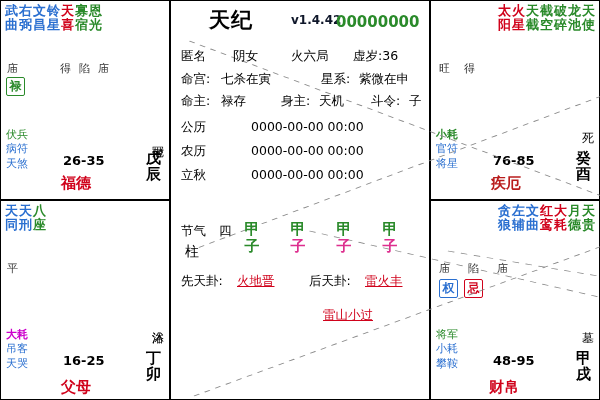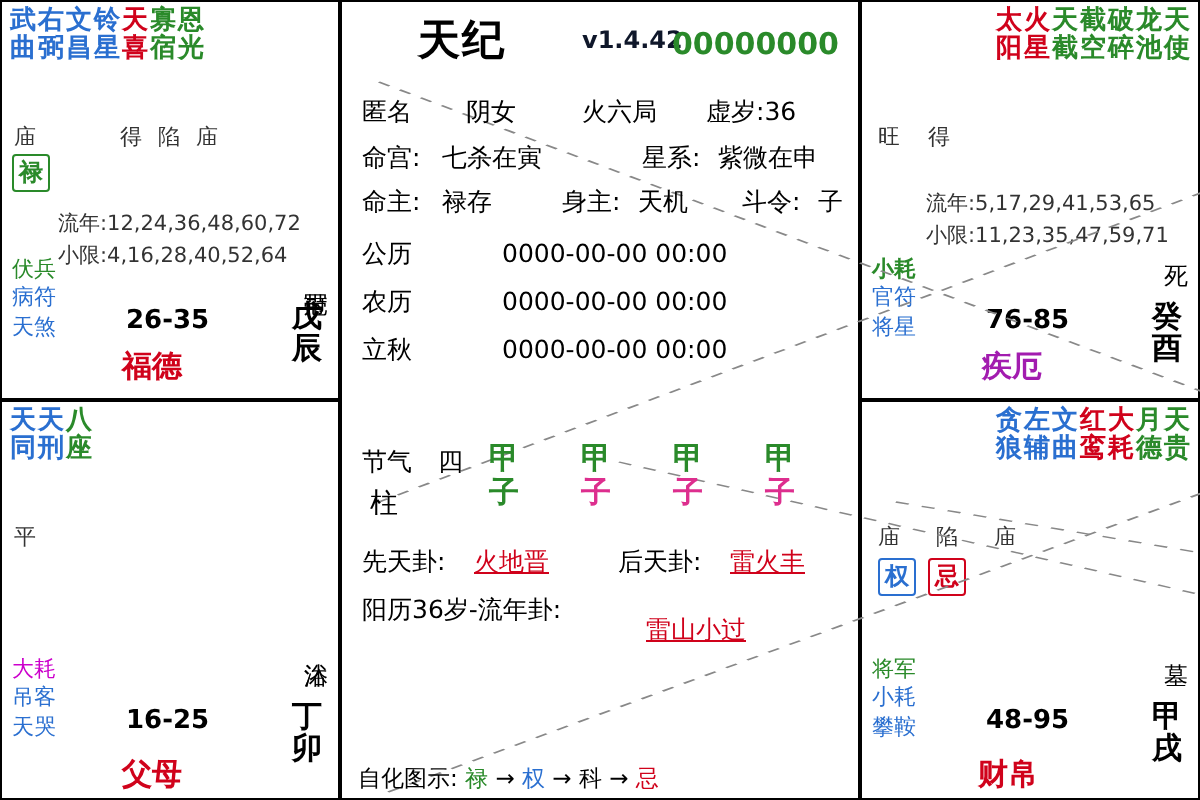--- a/index.html
+++ b/index.html
@@ -102,24 +102,20 @@
     <div class="miaoline" style="left:6px;top:60px;gap:8px">
       <span>庙</span>
       <span style="width:26px"></span>
       <span>得</span>
       <span>陷</span>
       <span>庙</span>
     </div>
     <div class="hua" style="left:5px;top:76px;">
       <div class="box" style="color:#2a8a2a;border-color:#2a8a2a">禄</div>
     </div>
-    <div class="yrs" style="left:28px;top:104px">
-      <div>流年:12,24,36,48,60,72</div>
-      <div class="l2">小限:4,16,28,40,52,64</div>
-    </div>
     <div class="mini" style="right:5px;top:126px;width:14px;text-align:center;line-height:1.15;font-size:12px">
       <span style="writing-mode:vertical-rl;">冠带</span>
     </div>
     <div class="botleft" style="bottom:28px">
       <div style="color:#2a8a2a;font-weight:normal">伏兵</div>
       <div style="color:#2a6fd0">病符</div>
       <div style="color:#2a6fd0">天煞</div>
     </div>
     <div class="agerange" style="left:62px;top:152px">26-35</div>
     <div class="palname" style="left:60px;bottom:6px;color:#d0021b">福德</div>
@@ -144,21 +140,21 @@
           <span>座</span>
         </div>
     </div>
     <div class="miaoline" style="left:6px;top:60px">
       <span>平</span>
     </div>
     <div class="mini" style="right:5px;top:110px;width:14px;text-align:center;font-size:12px">
       <span style="writing-mode:vertical-rl;">沐浴</span>
     </div>
     <div class="botleft" style="bottom:28px">
-      <div style="color:#cc00cc;font-weight:normal">大耗</div>
+      <div style="color:#cc00cc;font-weight:bold">大耗</div>
       <div style="color:#2a6fd0">吊客</div>
       <div style="color:#2a6fd0">天哭</div>
     </div>
     <div class="agerange" style="left:62px;top:152px">16-25</div>
     <div class="palname" style="left:60px;bottom:2px;color:#d0021b">父母</div>
     <div class="gz" style="right:8px;top:150px">
       <div>丁</div>
       <div>卯</div>
     </div>
   </div>
@@ -191,32 +187,28 @@
         </div>
       <div class="starcol" style="color:#2a8a2a">
           <span>天</span>
           <span>使</span>
         </div>
     </div>
     <div class="miaoline" style="left:8px;top:60px;gap:14px">
       <span>旺</span>
       <span>得</span>
     </div>
-    <div class="yrs" style="left:32px;top:94px">
-      <div>流年:5,17,29,41,53,65</div>
-      <div class="l2">小限:11,23,35,47,59,71</div>
-    </div>
     <div class="mini" style="right:5px;top:130px;font-size:12px">死</div>
     <div class="botleft" style="bottom:28px">
       <div style="color:#2a8a2a;font-weight:bold">小耗</div>
       <div style="color:#2a6fd0">官符</div>
       <div style="color:#2a6fd0">将星</div>
     </div>
     <div class="agerange" style="left:62px;top:152px">76-85</div>
-    <div class="palname" style="left:60px;bottom:6px;color:#a21caf">疾厄</div>
+    <div class="palname" style="left:60px;bottom:6px;color:#b91c1c">疾厄</div>
     <div class="gz" style="right:8px;top:150px">
       <div>癸</div>
       <div>酉</div>
     </div>
   </div>
 
   <div class="cell p-br">
     <div class="stars right">
       <div class="starcol" style="color:#2a6fd0">
           <span>贪</span>
@@ -333,28 +325,17 @@
         <div class="g">甲</div>
         <div class="z pink">子</div>
       </div>
     </div>
 
     <div class="gualine" style="left:10px;top:272px">先天卦:</div>
     <div class="gualine red u" style="left:66px;top:272px">火地晋</div>
     <div class="gualine" style="left:138px;top:272px">后天卦:</div>
     <div class="gualine red u" style="left:194px;top:272px">雷火丰</div>
 
-    <div class="gualine" style="left:10px;top:296px">阳历36岁-流年卦:</div>
     <div class="gualine red u" style="left:152px;top:306px">雷山小过</div>
 
-    <div class="legend">
-      <span class="k">自化图示:</span>
-      <span class="g">禄</span>
-      <span class="k">→</span>
-      <span class="b">权</span>
-      <span class="k">→</span>
-      <span class="k">科</span>
-      <span class="k">→</span>
-      <span class="r">忌</span>
-    </div>
   </div>
 
 </div>
 
 </body></html>

